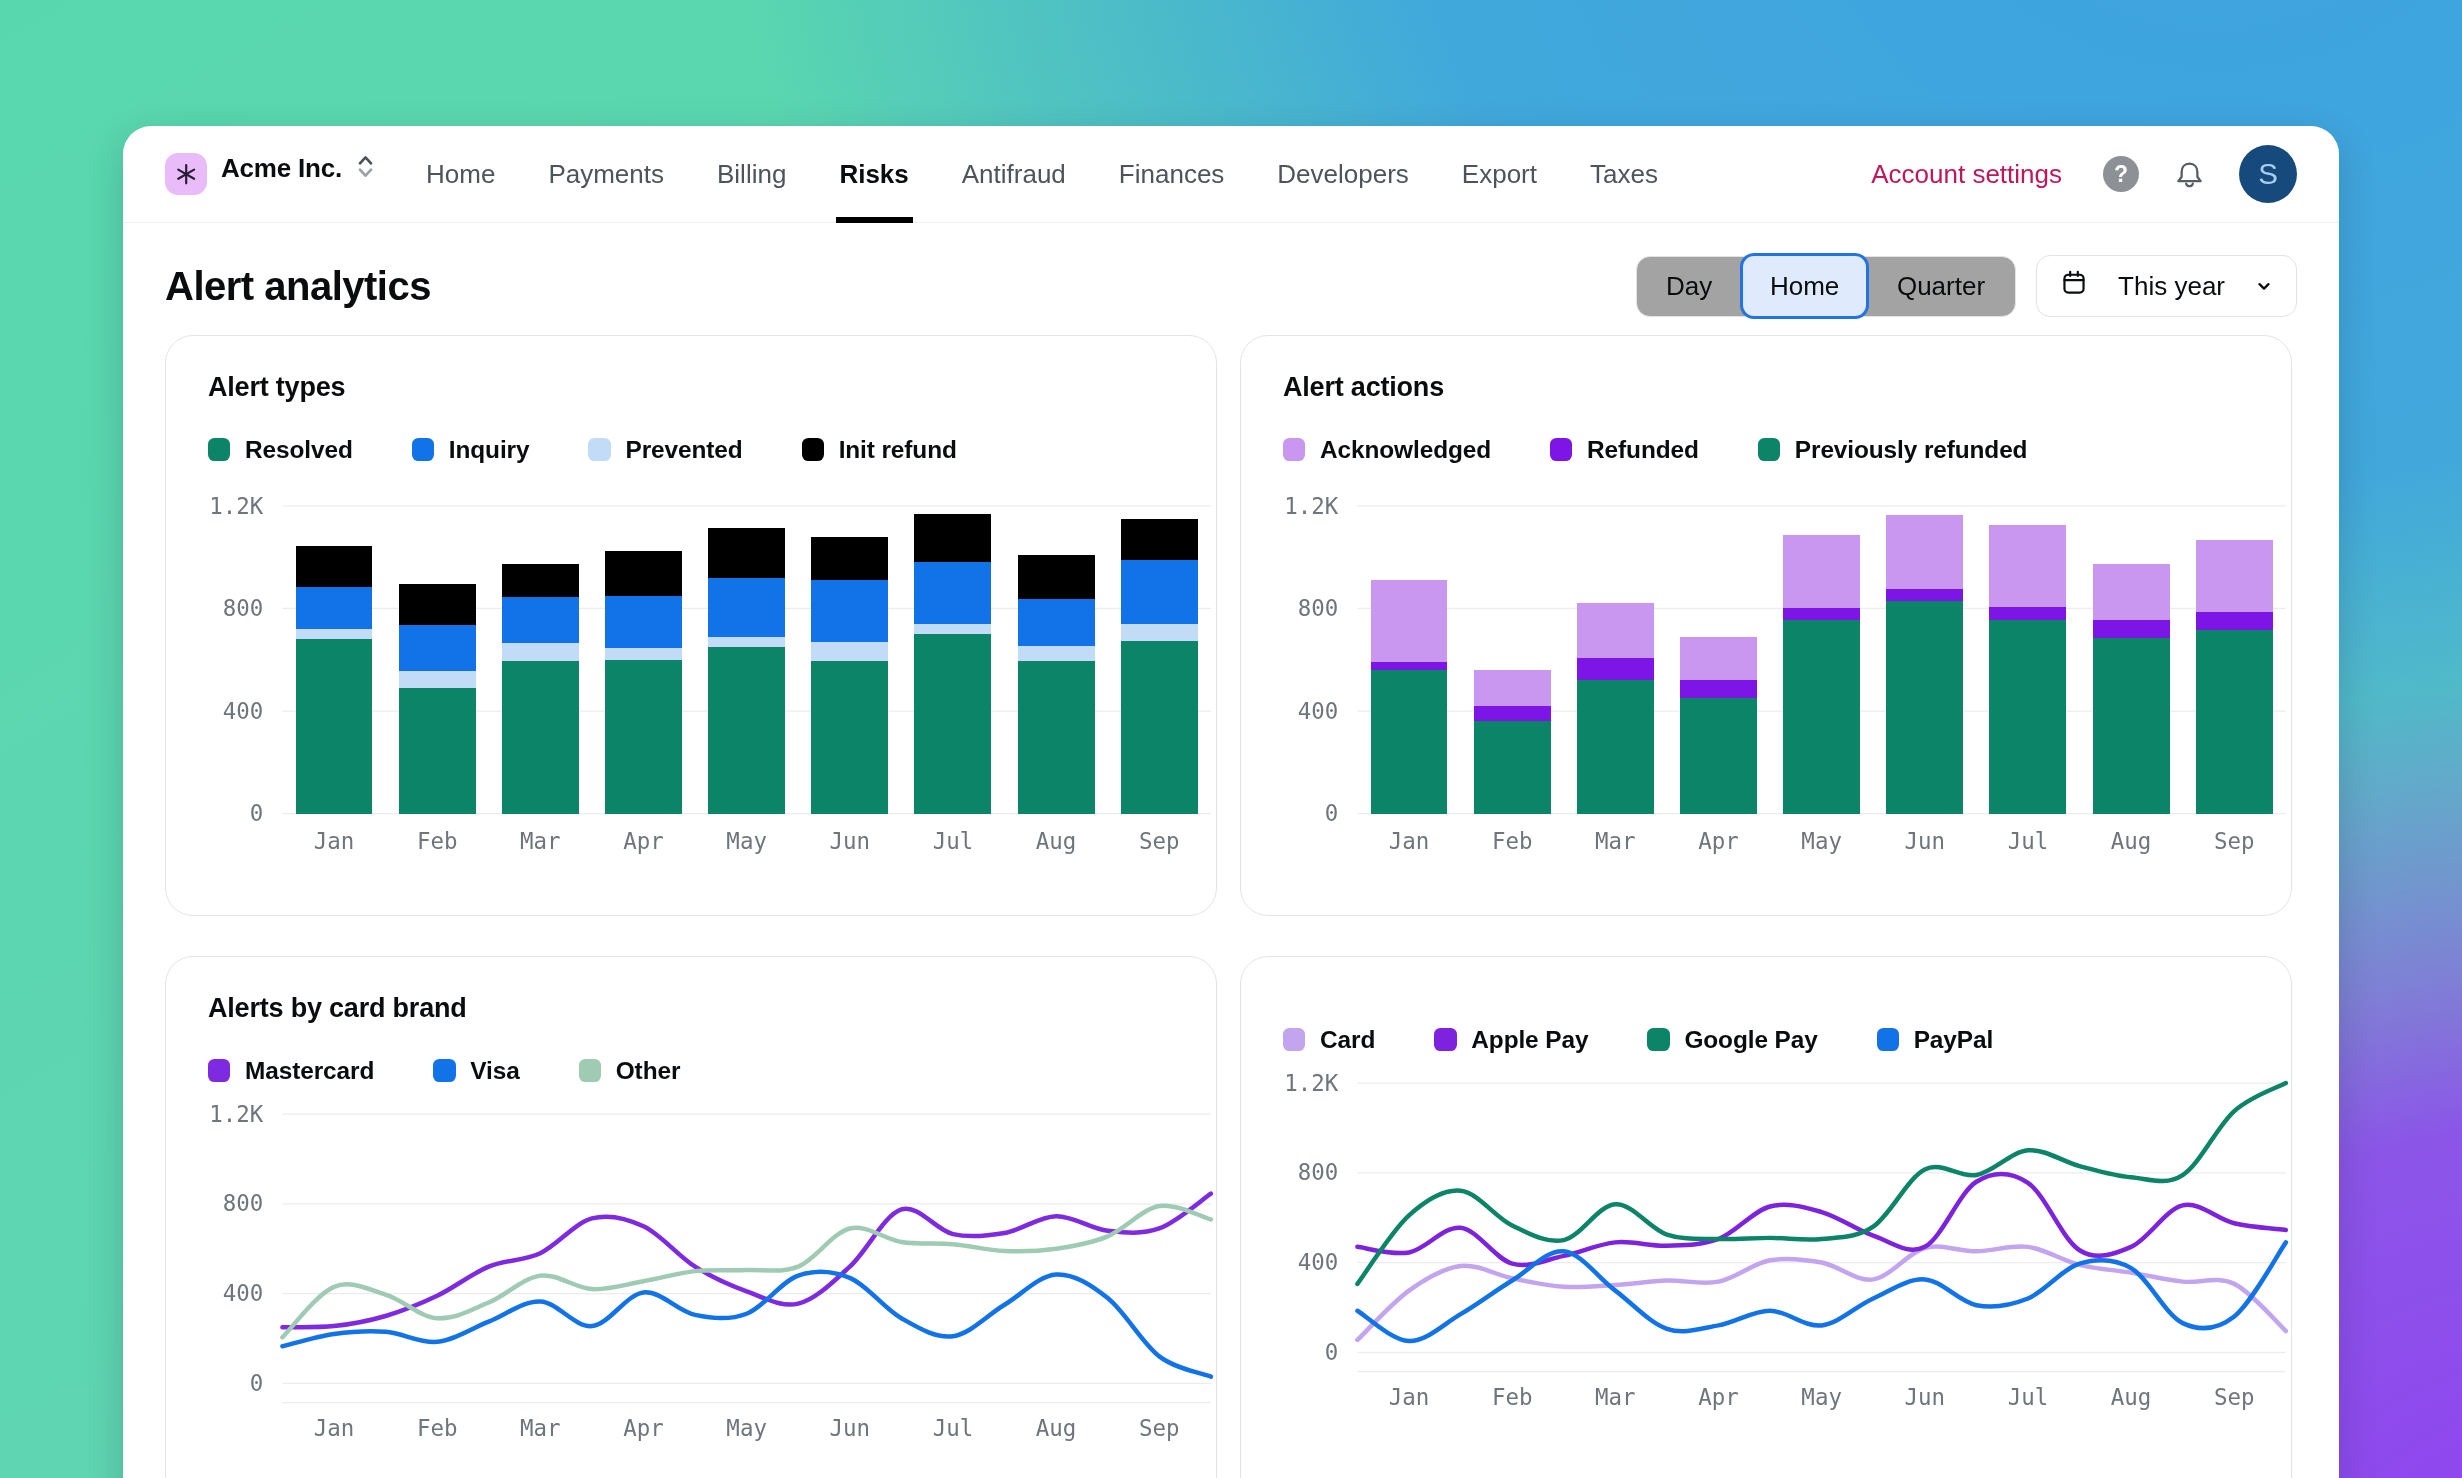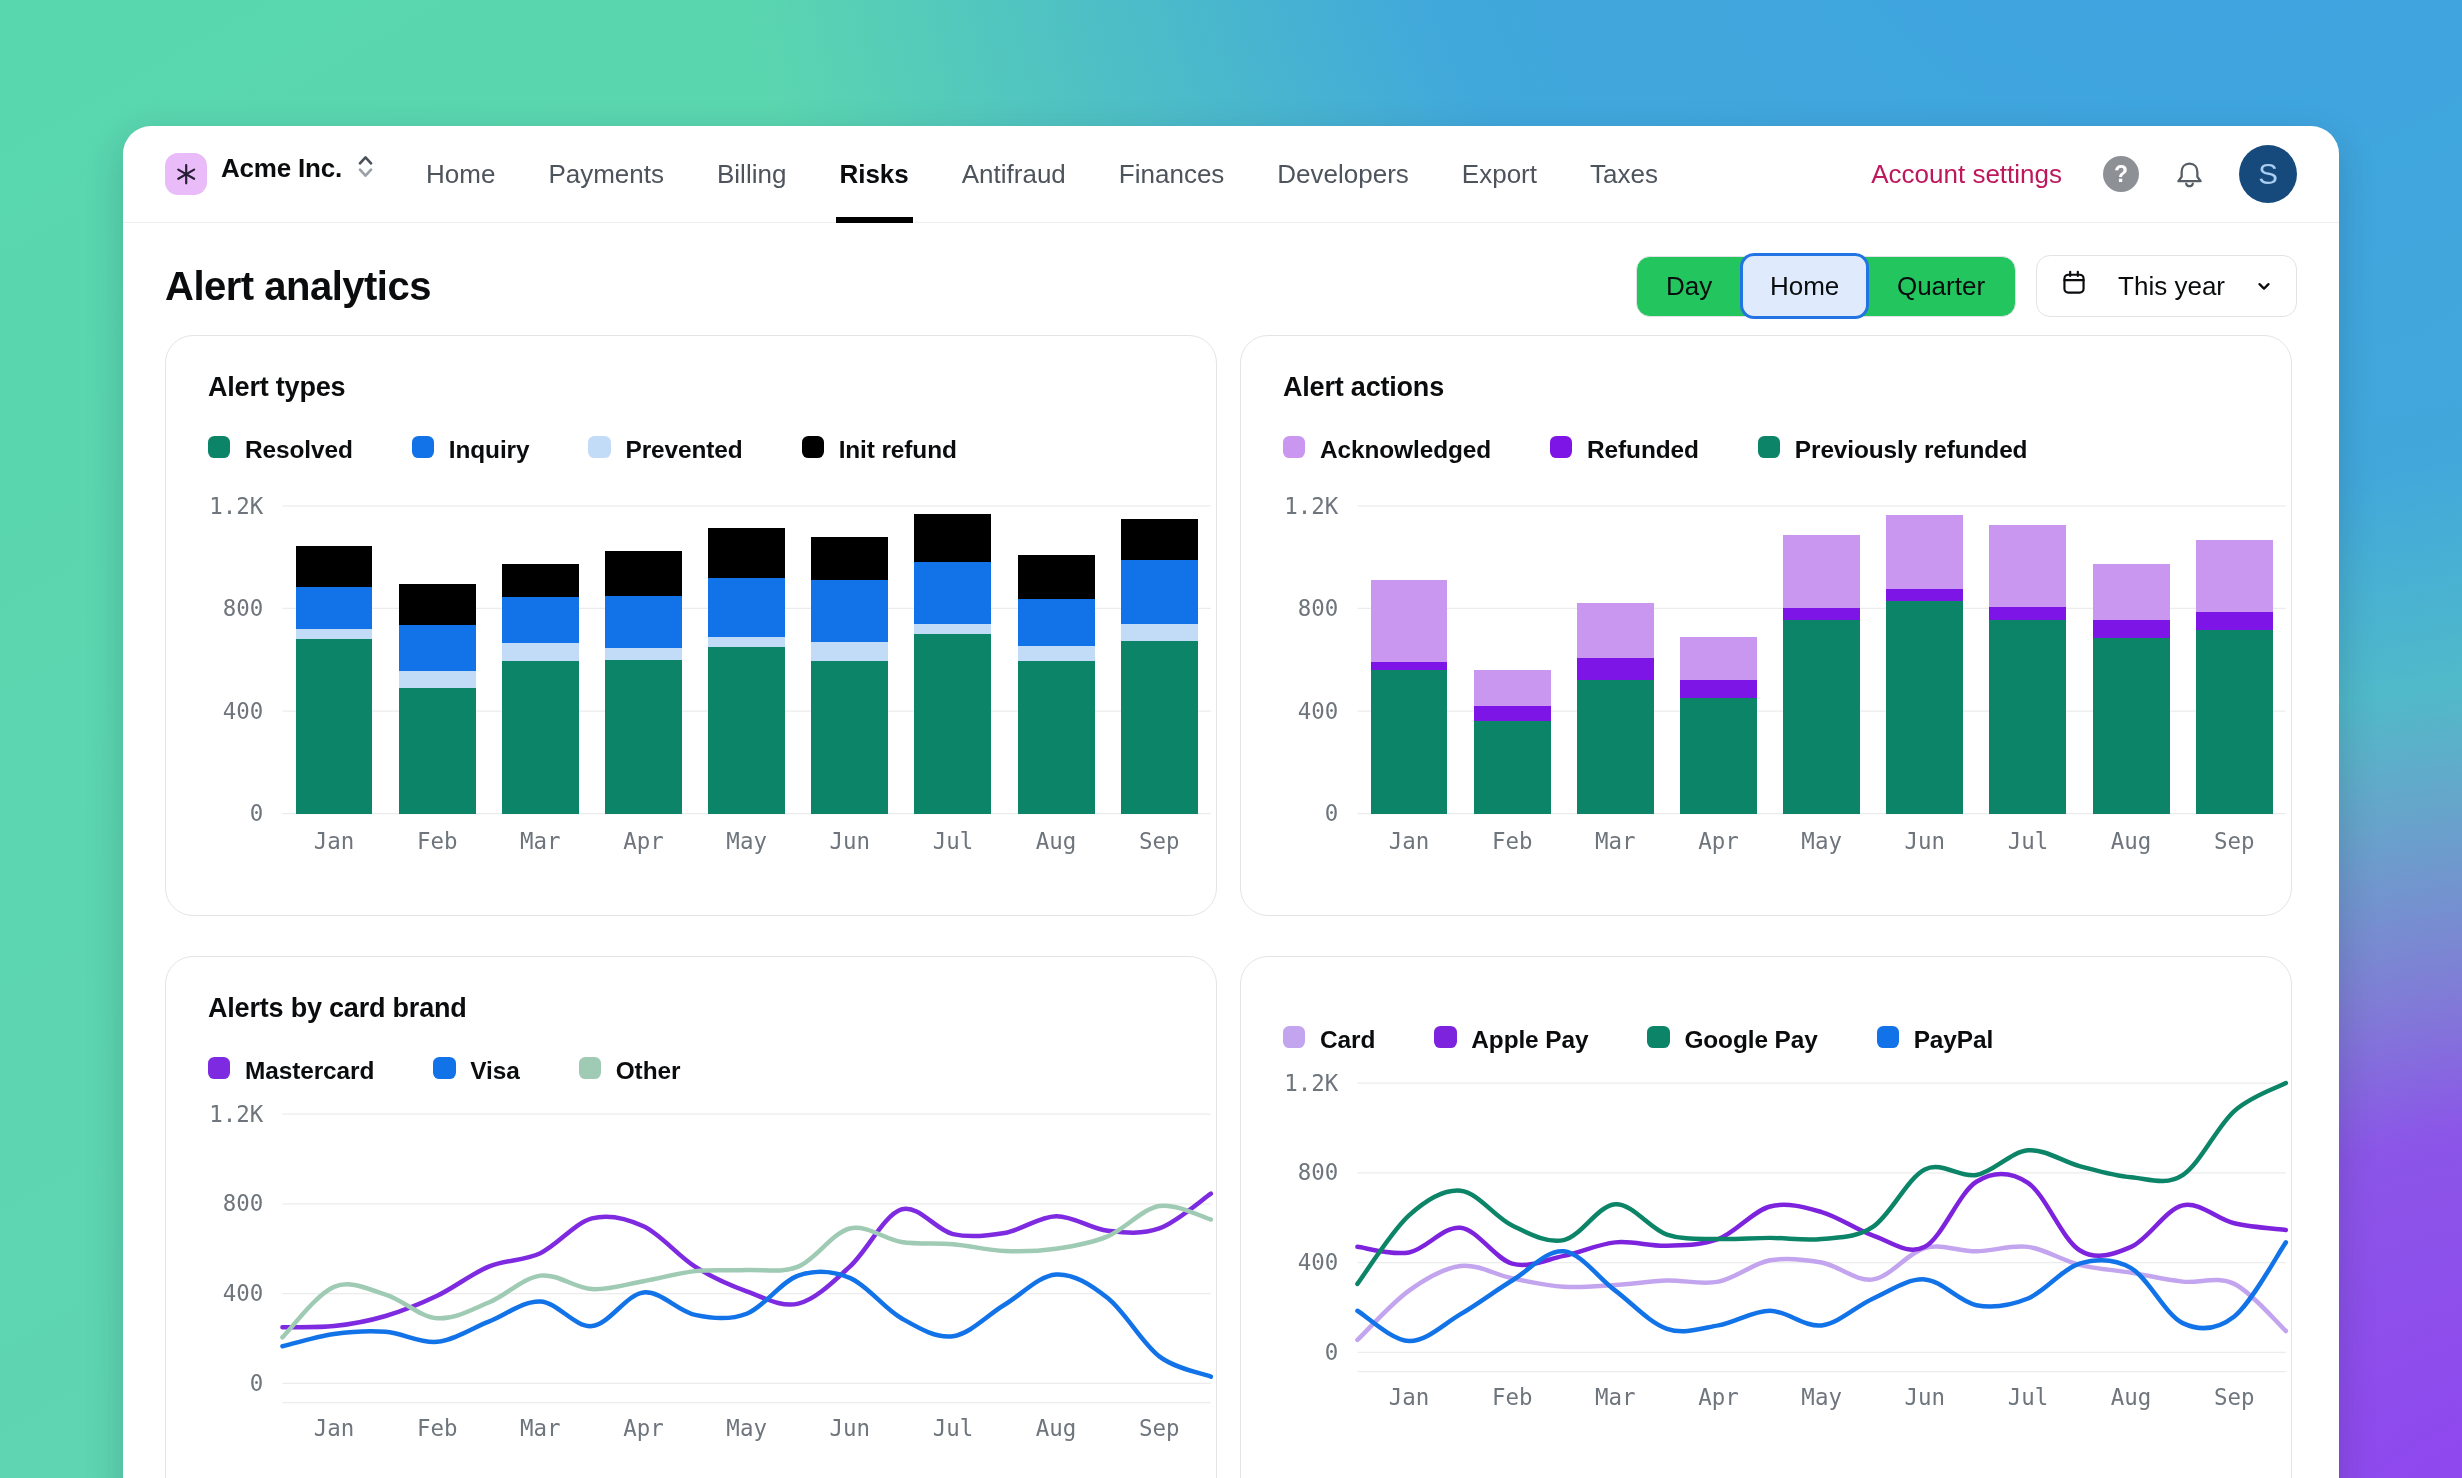--- a/index.html
+++ b/index.html
@@ -26,30 +26,30 @@
   .nav-item.active::after{content:"";position:absolute;left:-3.8px;right:-3.8px;bottom:-1.3px;height:6.4px;background:#000;}
   .nav-right{margin-left:auto;display:flex;align-items:center;gap:32px;}
   .acct{font-size:26px;color:#be185d;cursor:pointer;margin-right:9px;white-space:nowrap;}
   .help{width:36px;height:36px;border-radius:50%;background:#8d9196;color:#fff;font-size:23px;font-weight:bold;display:flex;align-items:center;justify-content:center;cursor:pointer;}
   .bell{width:36px;height:36px;display:flex;align-items:center;justify-content:center;cursor:pointer;}
   .avatar{width:58px;height:58px;border-radius:50%;background:#174a7c;color:#aacdf2;font-size:29.5px;display:flex;align-items:center;justify-content:center;cursor:pointer;}
   
   .page-head{display:flex;align-items:center;justify-content:space-between;padding:32px 42px 18px;}
   h1{margin:0;font-size:40px;letter-spacing:-0.5px;font-weight:bold;}
   .head-controls{display:flex;align-items:center;gap:20.5px;}
-  .seg-group{display:flex;align-items:stretch;border:1.3px solid #e3e3e5;border-radius:14px;height:59px;background:#22c55e;}
+  .seg-group{display:flex;align-items:stretch;border:1.3px solid #e3e3e5;border-radius:14px;height:59px;background:#a3a3a3;}
   .seg{display:flex;align-items:center;padding:0 29.5px;font-size:26px;color:#0a0c0e;cursor:pointer;border-radius:14px;background:transparent;border:none;font-family:inherit;}
   .seg.selected{border:3.8px solid #2273e3;background:#dfebfc;margin:-3.8px -1.9px;padding:0 27px;font-weight:500;z-index:2;}
   .range-btn{display:flex;align-items:center;gap:30px;height:62px;padding:0 23px;border:1.3px solid #e3e3e5;border-radius:14px;background:#fff;font-size:26px;font-weight:500;font-family:inherit;cursor:pointer;color:#0a0c0e;}
   
   .grid{display:grid;grid-template-columns:1052px 1052px;grid-auto-rows:581px;gap:40px 23px;padding:0 42px;}
   .card{border:1.3px solid #e4e4e6;border-radius:28px;padding:36px 42px 0;background:#fff;overflow:hidden;box-sizing:border-box;}
   .card h2{margin:0;font-size:27px;font-weight:bold;letter-spacing:-0.2px;}
   .legend{display:flex;align-items:center;gap:59px;margin-top:33px;height:27px;}
-  .legend-item{display:flex;align-items:flex-start;gap:14.7px;}
+  .legend-item{display:flex;align-items:center;gap:14.7px;}
   .sw{width:22.4px;height:22.4px;border-radius:6.4px;flex:0 0 auto;}
   .legend-label{font-size:24.4px;font-weight:bold;letter-spacing:-0.1px;white-space:nowrap;}
   .plot{margin:14px -41px 0;}
   .plot svg{display:block;width:1049px;height:auto;}
   text.tick{font-family:"DejaVu Sans Mono",monospace;font-size:35px;fill:#6e757d;}
   text.month{font-family:"DejaVu Sans Mono",monospace;font-size:35px;fill:#6e757d;text-anchor:middle;}
 </style>
 </head>
 <body>
 

